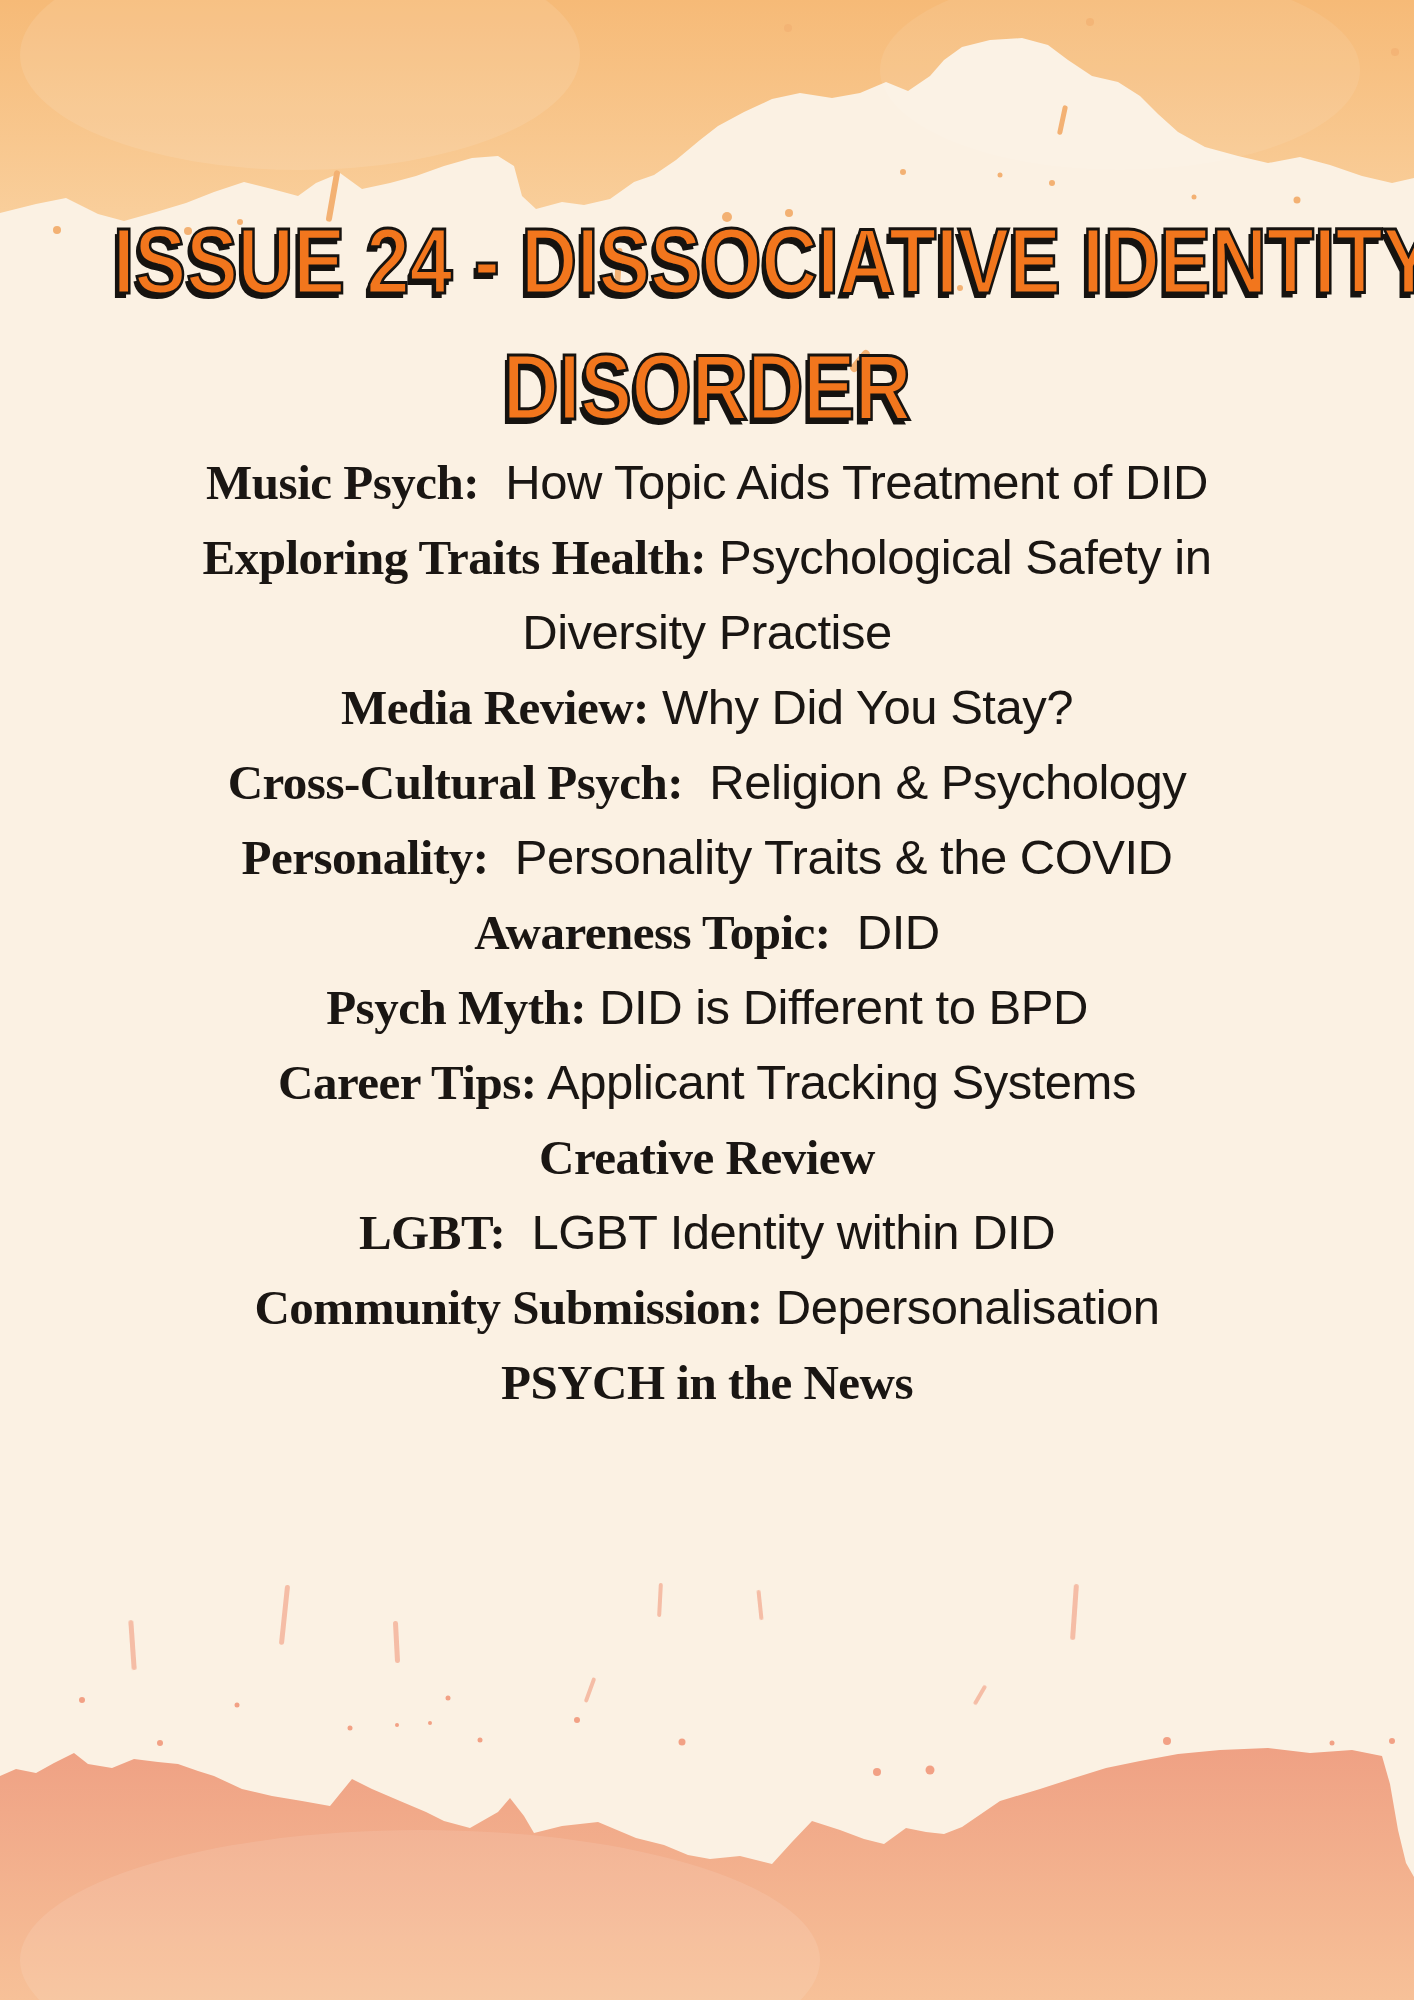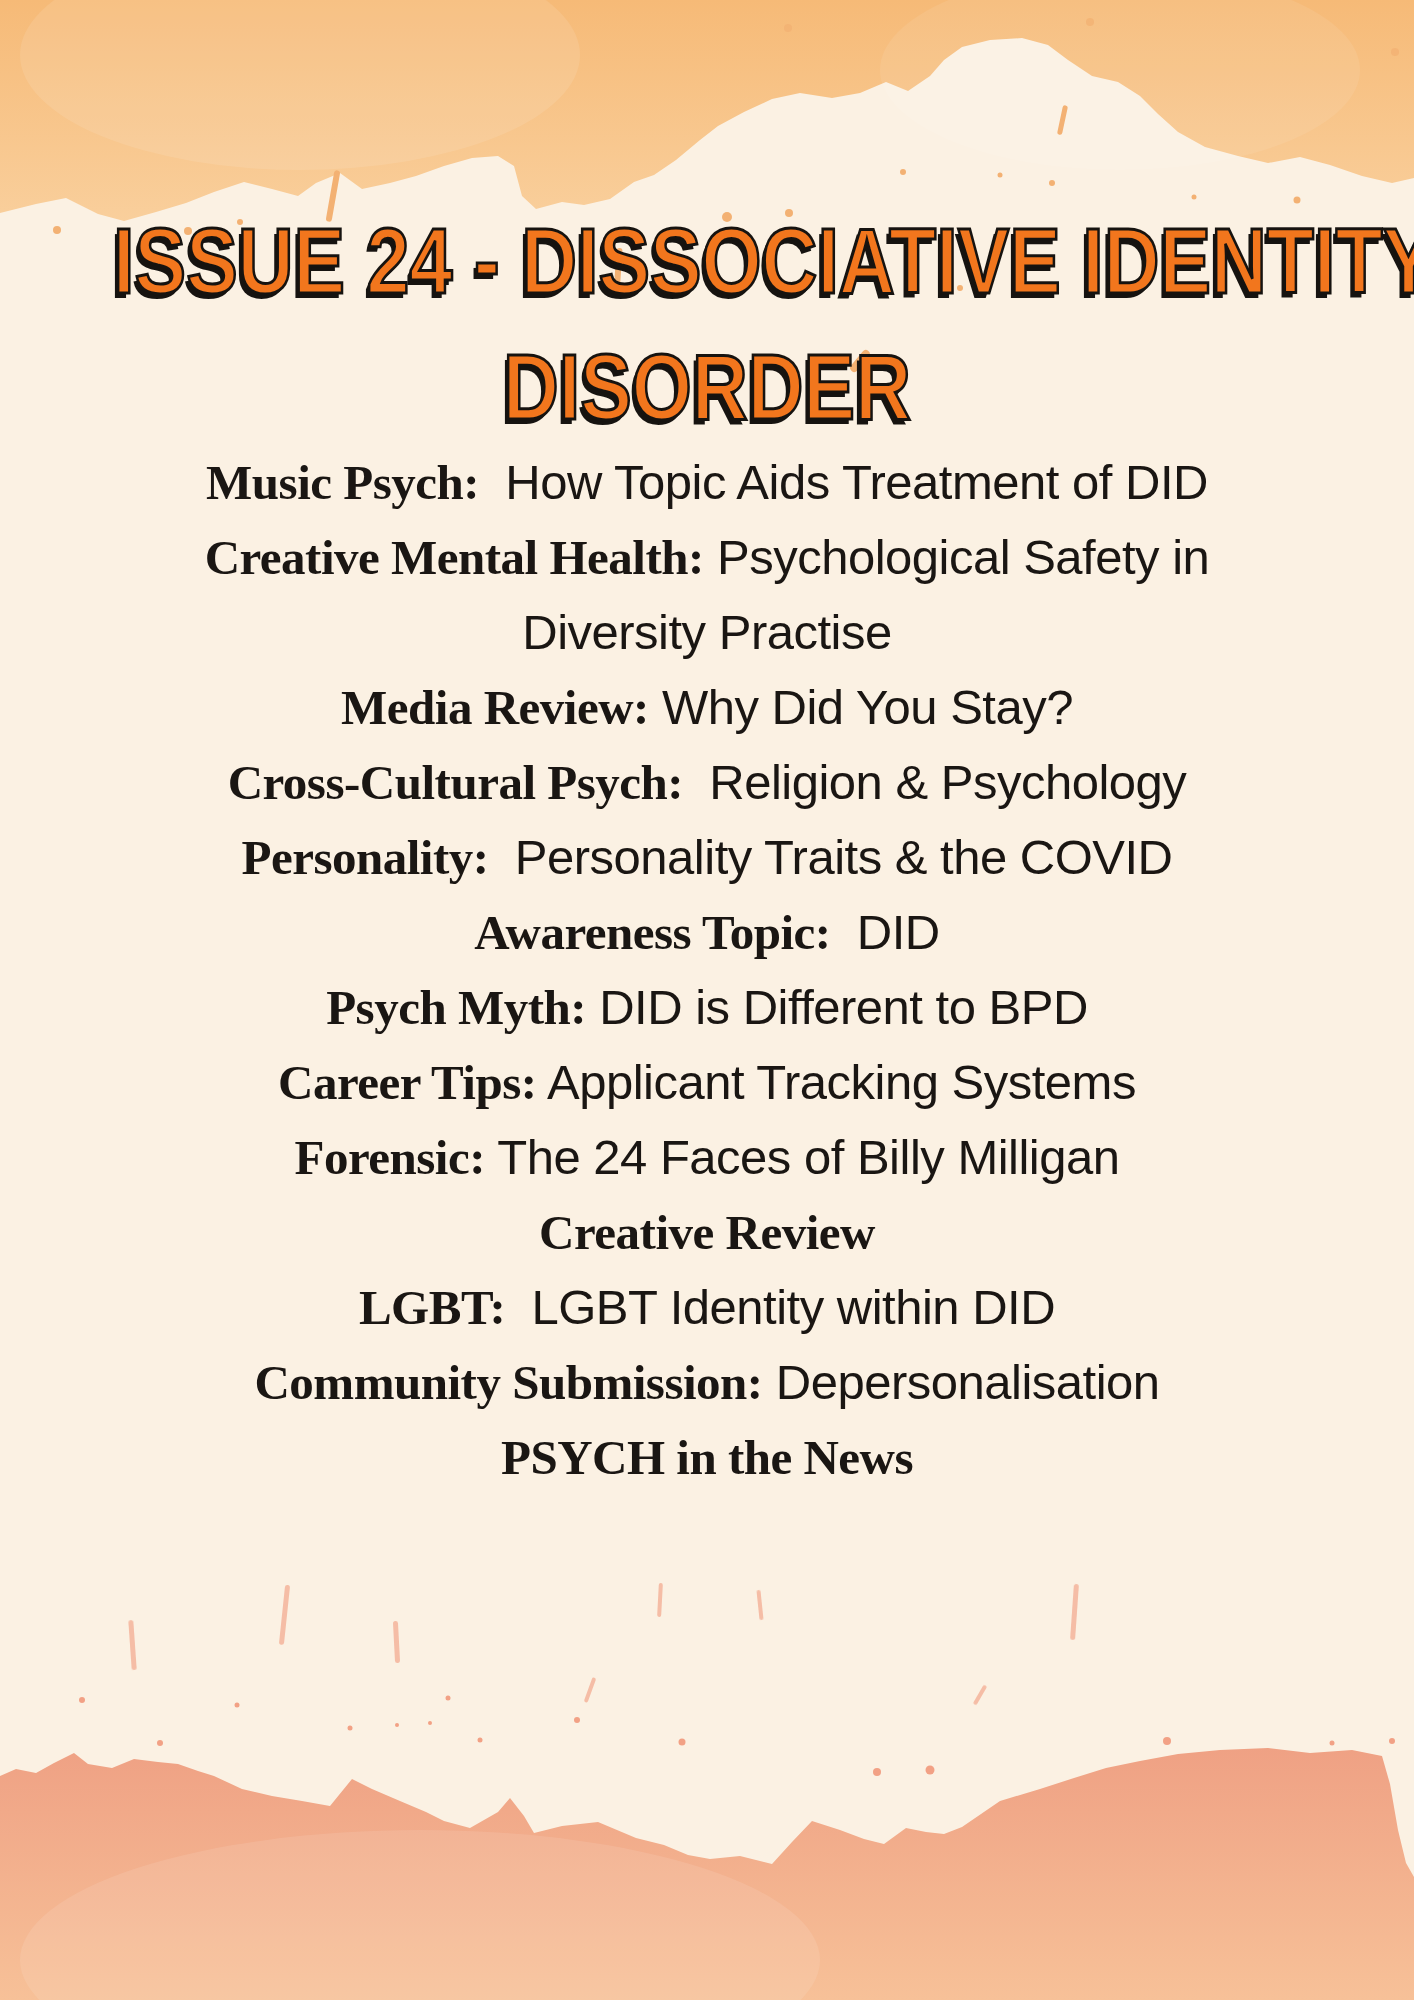--- a/index.html
+++ b/index.html
@@ -142,27 +142,26 @@
 </svg>
 
 <div class="content">
   <h1 class="title">
     <div>ISSUE 24 - DISSOCIATIVE IDENTITY</div>
     <div>DISORDER</div>
   </h1>
 
   <div class="toc">
       <div class="toc-line"><span class="seg bold">Music Psych:</span><span class="seg">  How Topic Aids Treatment of DID</span></div>
-      <div class="toc-line"><span class="seg bold">Creative Mental Health:</span><span class="seg"> Psychological Safety in</span></div>
+      <div class="toc-line"><span class="seg bold">Exploring Traits Health:</span><span class="seg"> Psychological Safety in</span></div>
       <div class="toc-line"><span class="seg">Diversity Practise</span></div>
       <div class="toc-line"><span class="seg bold">Media Review:</span><span class="seg"> Why Did You Stay?</span></div>
       <div class="toc-line"><span class="seg bold">Cross-Cultural Psych:</span><span class="seg">  Religion &amp; Psychology</span></div>
       <div class="toc-line"><span class="seg bold">Personality:</span><span class="seg">  Personality Traits &amp; the COVID</span></div>
       <div class="toc-line"><span class="seg bold">Awareness Topic:</span><span class="seg">  DID</span></div>
       <div class="toc-line"><span class="seg bold">Psych Myth:</span><span class="seg"> DID is Different to BPD</span></div>
       <div class="toc-line"><span class="seg bold">Career Tips:</span><span class="seg"> Applicant Tracking Systems</span></div>
-      <div class="toc-line"><span class="seg bold">Forensic:</span><span class="seg"> The 24 Faces of Billy Milligan</span></div>
       <div class="toc-line"><span class="seg bold">Creative Review</span></div>
       <div class="toc-line"><span class="seg bold">LGBT:</span><span class="seg">  LGBT Identity within DID</span></div>
       <div class="toc-line"><span class="seg bold">Community Submission:</span><span class="seg"> Depersonalisation</span></div>
       <div class="toc-line"><span class="seg bold">PSYCH in the News</span></div>
     </div>
 </div>
 
 </body></html>

